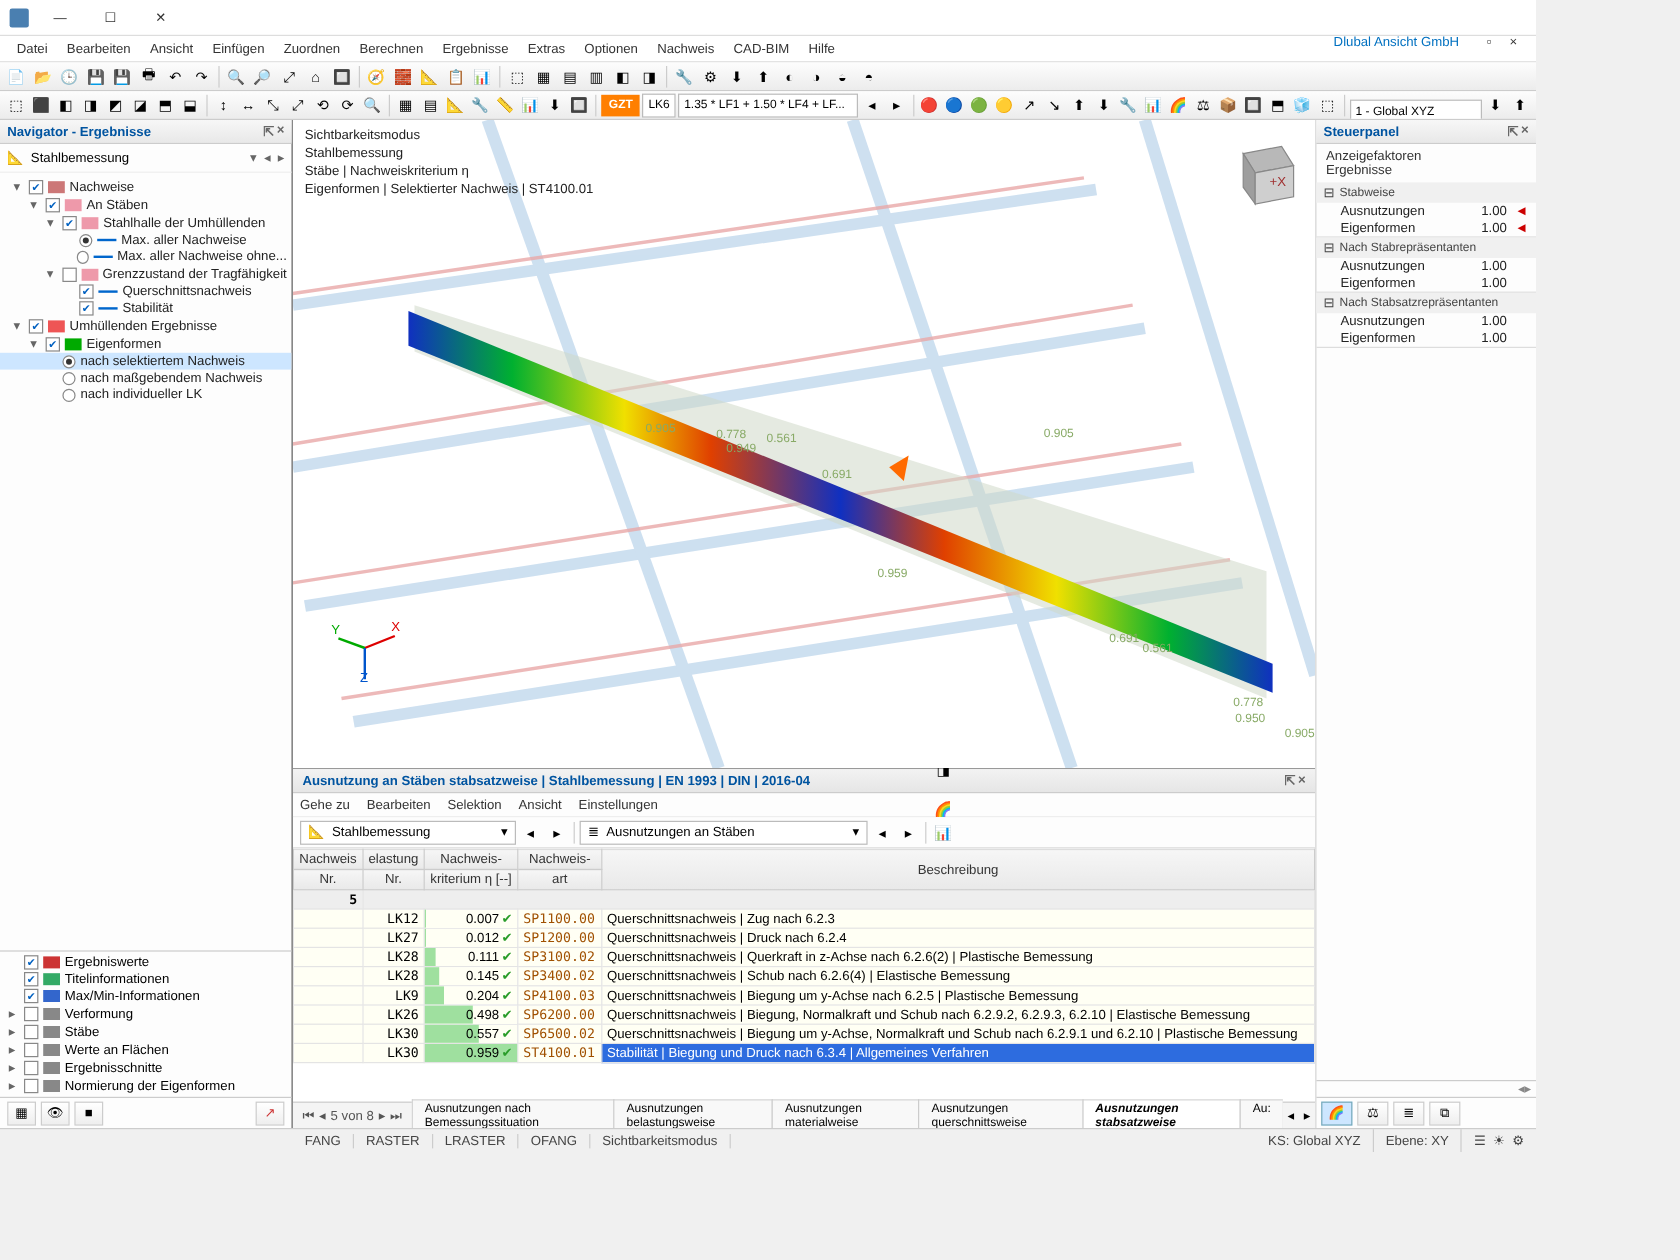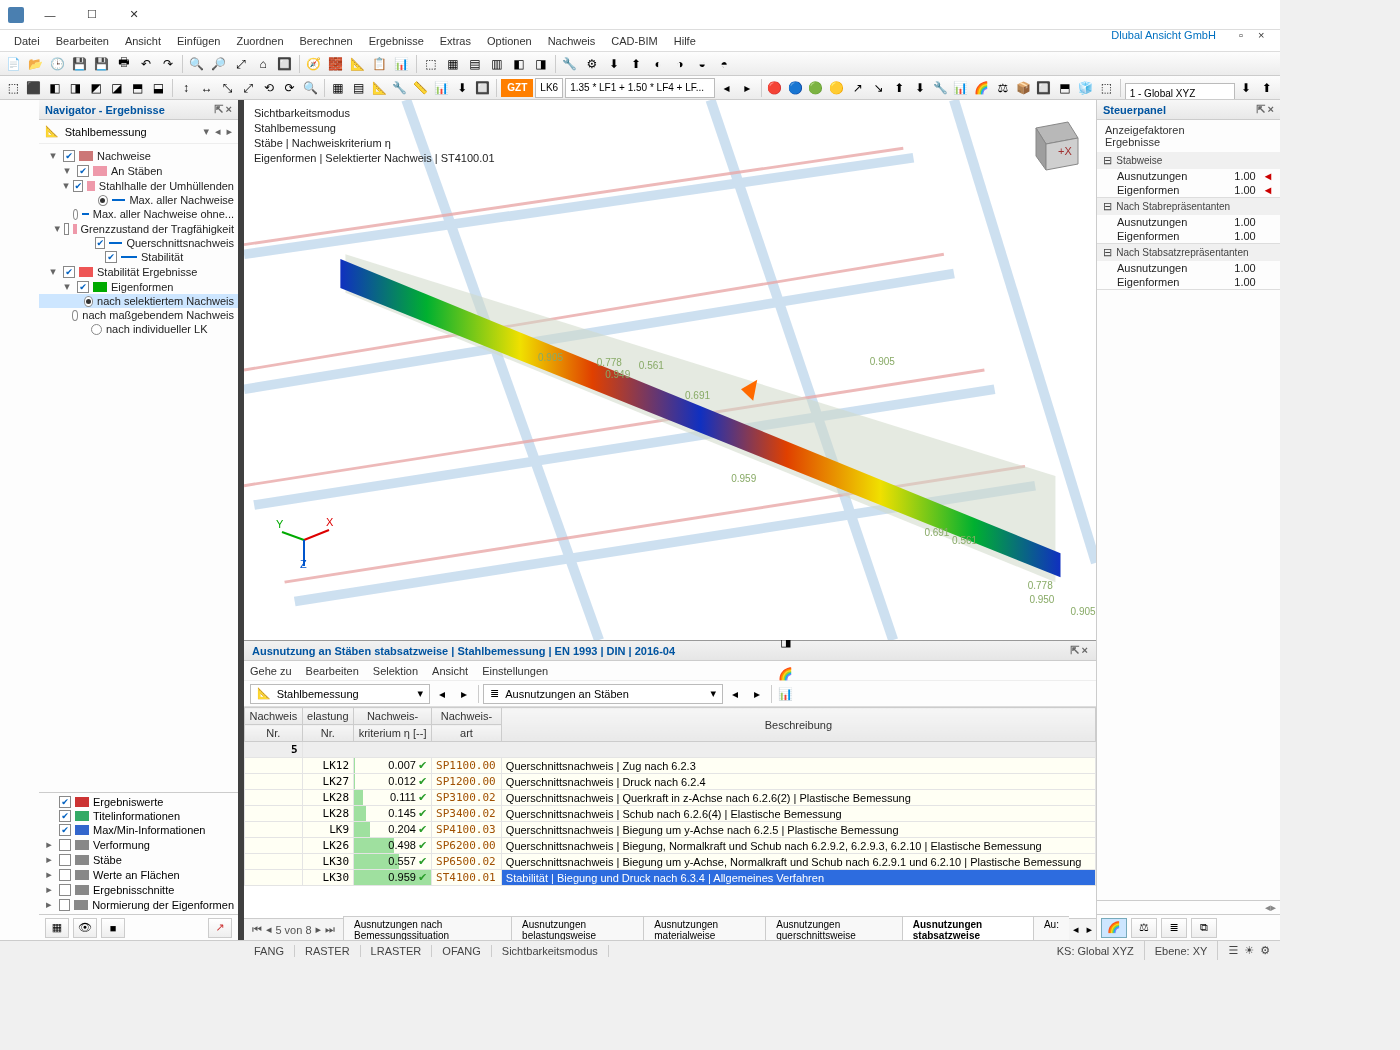--- a/index.html
+++ b/index.html
@@ -12,21 +12,21 @@
 .menubar { height: 22px; background: #fff; display: flex; align-items: center; padding: 0 6px; border-bottom: 1px solid #ddd; justify-content: space-between;}
 .menubar-items { display: flex; }
 .menu-item { padding: 2px 8px; cursor: pointer; color: #333; }
 .brand { color: #0070c0; cursor: pointer; padding-right: 20px;}
 .toolbar { height: 24px; background: linear-gradient(#fdfdfd,#ececec); border-bottom: 1px solid #ccc; display: flex; align-items: center; padding: 0 4px; gap: 2px; overflow: hidden;}
 .tb-btn { width: 20px; height: 20px; display: flex; align-items: center; justify-content: center; cursor: pointer; border-radius: 2px; font-size: 12px;}
 .tb-sep { width: 1px; height: 18px; background: #ccc; margin: 0 2px; }
 .tb-combo { height: 20px; border: 1px solid #bbb; background: #fff; padding: 0 4px; font-size: 10px; display:flex; align-items:center; gap:4px; cursor:pointer;}
 .tb-chip { height:18px; background:#ff7f00; color:#fff; padding:0 6px; display:flex; align-items:center; font-size:10px; font-weight:bold;}
 .main { flex: 1; display: flex; overflow: hidden; }
-.left-panel { width: 244px; background: #fdfdfd; border-right: 6px solid #404040; display: flex; flex-direction: column; padding-left: 39px; }
+.left-panel { width: 244px; background: #fdfdfd; border-right: 1px solid #404040; display: flex; flex-direction: column; }
 .panel-head { height: 20px; background: linear-gradient(#f7f7f7,#e8e8e8); border-bottom: 1px solid #ccc; display: flex; align-items: center; padding: 0 6px; font-weight: bold; color: #0054a0; justify-content: space-between;}
 .panel-head-btns { display:flex; gap:2px; color:#666; }
 .sel-row { height: 24px; display:flex; align-items:center; padding:0 6px; gap:6px; border-bottom:1px solid #eee;}
 .sel-row .caret { margin-left:auto; color:#666; }
 .tree { flex:1; overflow:auto; padding: 4px 0; color:#222; }
 .tree-row { display:flex; align-items:center; padding: 1px 4px; gap:4px; cursor:pointer; white-space:nowrap;}
 .tree-row.sel { background:#cde6ff; }
 .tree-indent { display:inline-block; }
 .tw { width:12px; text-align:center; color:#666; cursor:pointer;}
 .cb { width:12px; height:12px; border:1px solid #888; background:#fff; display:inline-flex; align-items:center; justify-content:center; font-size:9px; color:#0060c0;}
@@ -64,21 +64,21 @@
 table.g td.num { text-align:right; font-family:Consolas,monospace;}
 table.g td.code { font-family:Consolas,monospace; color:#a05000;}
 tr.hl td.desc { background:#2d6cdf; color:#fff;}
 .bar-cell { position:relative; }
 .bar-cell .bar { position:absolute; left:0; top:0; bottom:0; background:#9fe09f; }
 .bar-cell .txt { position:relative; }
 .chk { color:#2a9d2a; margin-left:2px;}
 .lower-tabs { height:22px; border-top:1px solid #ccc; display:flex; align-items:center; background:#f4f4f4;}
 .lower-tabs .nav { display:flex; align-items:center; gap:4px; padding:0 8px; color:#555;}
 .lt-tab { padding:2px 10px; border:1px solid #ccc; border-bottom:none; background:#f8f8f8; cursor:pointer; margin-right:-1px; font-size:10px;}
-.lt-tab.active { background:#fff; font-weight:bold;}
+.lt-tab.active { background:#fff; font-weight:bold;font-style:italic;}
 .statusbar { height:20px; background:#f0f0f0; border-top:1px solid #ccc; display:flex; align-items:center; font-size:10px; color:#444;}
 .status-seg { padding:0 10px; border-right:1px solid #ccc; height:100%; display:flex; align-items:center;}
 svg { display:block; }
 </style>
 </head>
 <body>
 
 <div class="titlebar">
   <div class="titlebar-icon"></div>
   <div class="titlebar-btns">
@@ -277,21 +277,21 @@
           <span class="tw"></span>
           <span class="cb">✔</span>
           <span style="width: 16px; height: 2px; background: rgb(0, 102, 204);"></span>
           <span>Stabilität</span>
         </div>
         <div class="tree-row">
           <span class="tree-indent" style="width: 0px;"></span>
           <span class="tw">▾</span>
           <span class="cb">✔</span>
           <span class="node-ico" style="background: rgb(238, 85, 85);"></span>
-          <span>Stabilität Ergebnisse</span>
+          <span>Umhüllenden Ergebnisse</span>
         </div>
         <div class="tree-row">
           <span class="tree-indent" style="width: 14px;"></span>
           <span class="tw">▾</span>
           <span class="cb">✔</span>
           <span class="node-ico" style="background: rgb(0, 170, 0);"></span>
           <span>Eigenformen</span>
         </div>
         <div class="tree-row sel">
           <span class="tree-indent" style="width: 28px;"></span>

